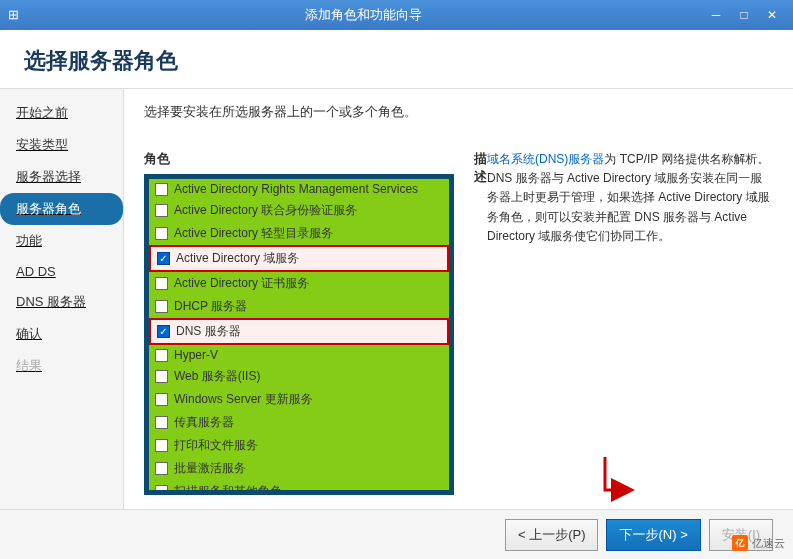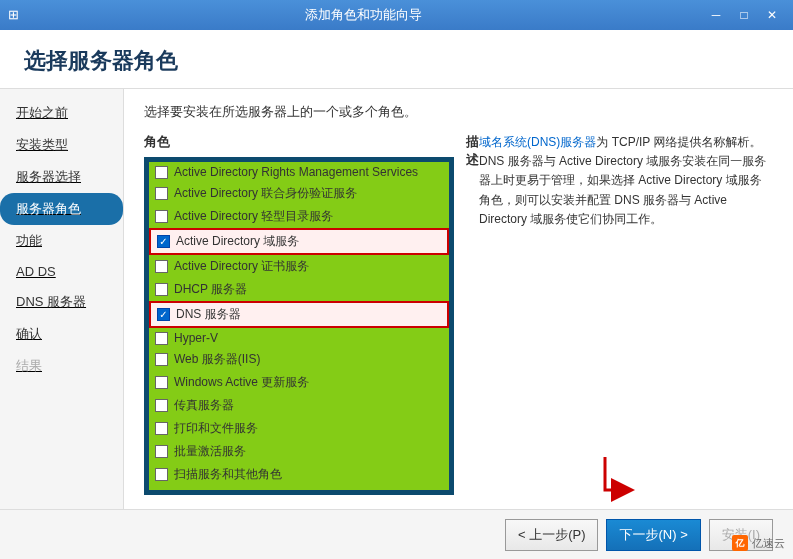--- a/index.html
+++ b/index.html
@@ -125,22 +125,23 @@
       flex-direction: column;
     }
     .instruction-text {
       font-size: 13px;
       color: #333;
       margin-bottom: 12px;
     }
     .columns {
       display: flex;
       flex: 1;
-      gap: 12px;
+      gap: 20px;
       overflow: hidden;
+      margin-top: 17px;
     }
 
     
     .roles-panel {
       width: 310px;
       display: flex;
       flex-direction: column;
     }
     .roles-label {
       font-size: 13px;
@@ -350,21 +351,21 @@
               <div class="role-item">
                 <div class="checkbox"></div>
                 <span>Hyper-V</span>
               </div>
               <div class="role-item">
                 <div class="checkbox"></div>
                 <span>Web 服务器(IIS)</span>
               </div>
               <div class="role-item">
                 <div class="checkbox"></div>
-                <span>Windows Active 更新服务</span>
+                <span>Windows Server 更新服务</span>
               </div>
               <div class="role-item">
                 <div class="checkbox"></div>
                 <span>传真服务器</span>
               </div>
               <div class="role-item">
                 <div class="checkbox"></div>
                 <span>打印和文件服务</span>
               </div>
               <div class="role-item">

